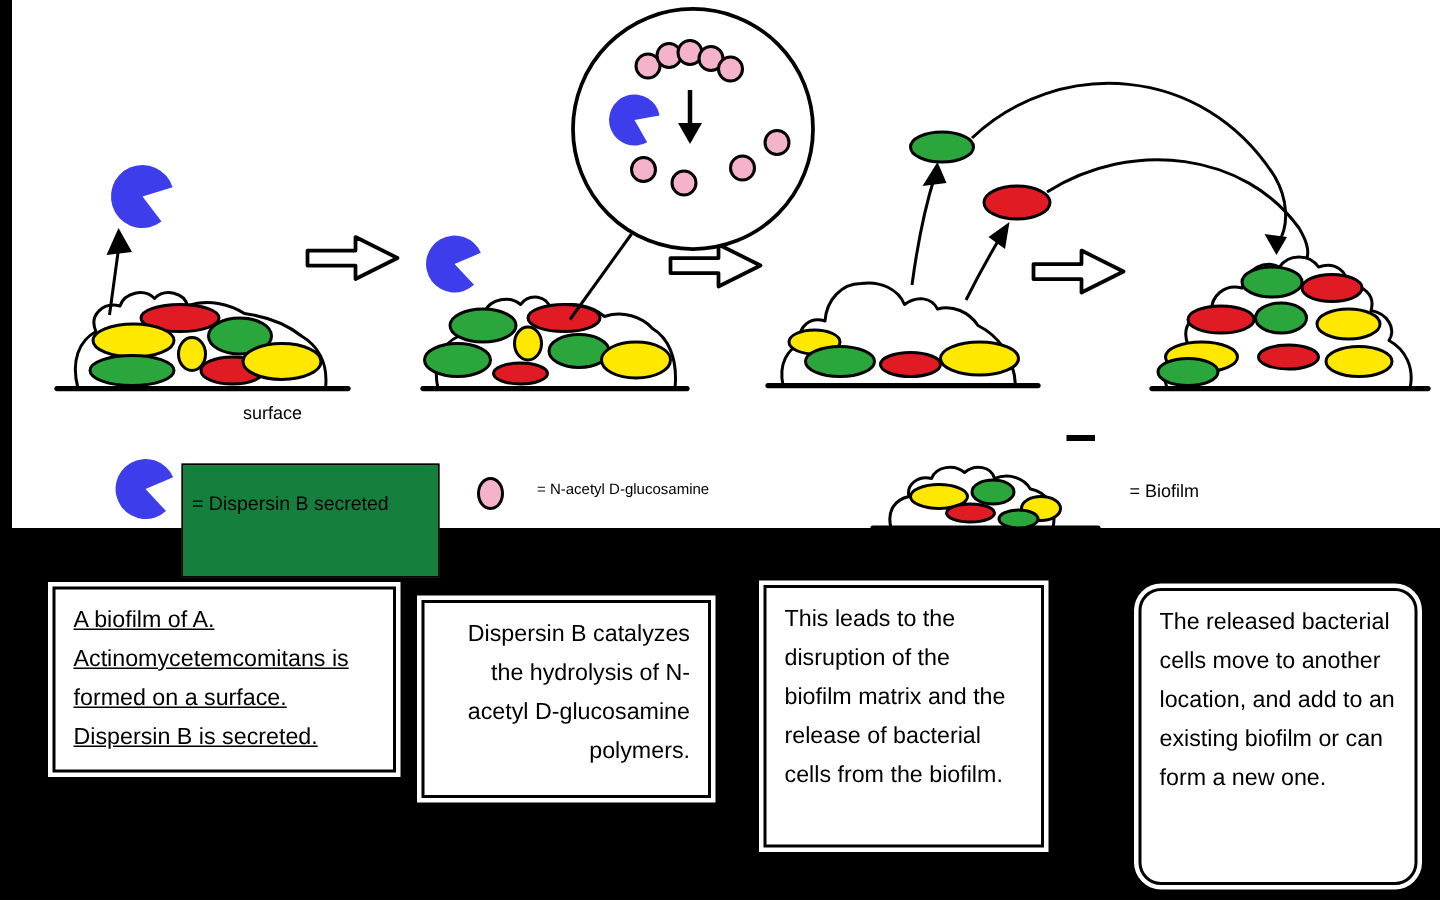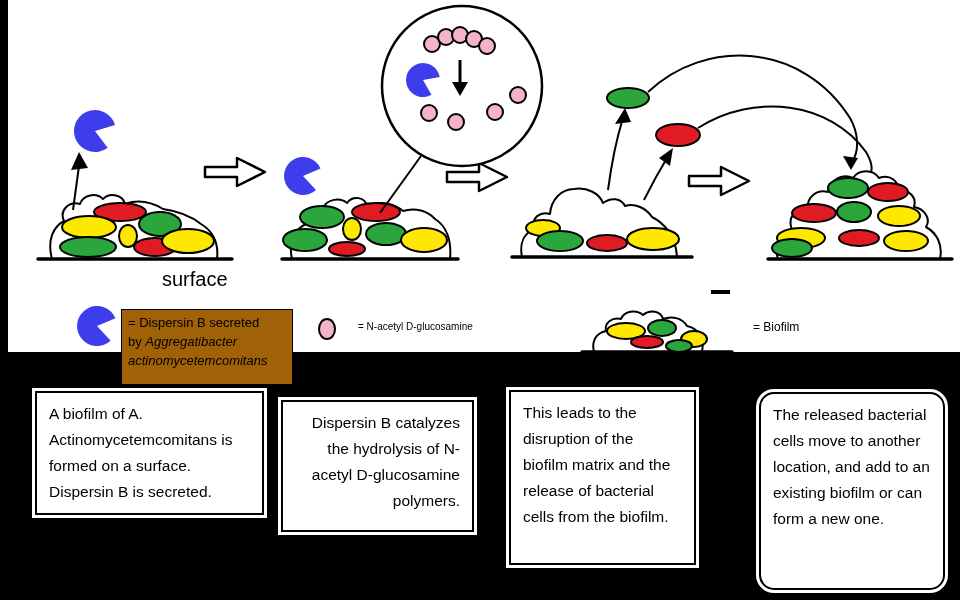--- a/index.html
+++ b/index.html
@@ -1,20 +1,20 @@
 <!DOCTYPE html>
 <html style="--page-background: #000000; --canvas-background: #ffffff; --dispersin-blue: #3d3deb; --cell-green: #2aa63c; --cell-red: #e01b24; --cell-yellow: #ffe800; --glucosamine-pink: #f5b2cb;"><head>
 <meta charset="utf-8">
 <style>
   * { margin:0; padding:0; box-sizing:border-box; }
   html,body { width:960px; height:600px; background:#000; overflow:hidden; }
   body { position:relative; font-family:"Liberation Sans","DejaVu Sans",sans-serif; color:#000; }
   #stage-svg { position:absolute; left:0; top:0; }
   .overlay { position:absolute; color:#000; white-space:nowrap; }
-  .legend-box { position:absolute; background:#a16207; border:1.5px solid #000; font-size:13px; line-height:19px; padding:3px 6px; }
+  .legend-box { position:absolute; background:#15803d; border:1.5px solid #000; font-size:13px; line-height:19px; padding:16px 6px; }
   .caption-box { position:absolute; background:#fff; border:2px solid #000; box-shadow:0 0 0 3px #fff; padding:8px 12px; font-size:15.5px; line-height:26px; }
   .cell { stroke:#000; stroke-width:2; }
   .green  { fill:var(--cell-green,#2aa63c); }
   .red    { fill:var(--cell-red,#e01b24); }
   .yellow { fill:var(--cell-yellow,#ffe800); }
   .pink   { fill:var(--glucosamine-pink,#f5b2cb); stroke:#000; stroke-width:2; }
   .pacman { fill:var(--dispersin-blue,#3d3deb); }
   .blob   { fill:#fff; stroke:#000; stroke-width:2; stroke-linejoin:round; }
   .baseline { stroke:#000; stroke-width:3.5; stroke-linecap:round; }
   .thin   { stroke:#000; stroke-width:2; fill:none; }
@@ -158,30 +158,29 @@
     <ellipse class="cell yellow" cx="626" cy="331" rx="19" ry="8"></ellipse>
     <ellipse class="cell green" cx="662" cy="328" rx="14" ry="8"></ellipse>
     <ellipse class="cell yellow" cx="694" cy="339" rx="13" ry="8"></ellipse>
     <ellipse class="cell red" cx="647" cy="342" rx="16" ry="6"></ellipse>
     <ellipse class="cell green" cx="679" cy="346" rx="13" ry="6"></ellipse>
   </g>
 
   <rect x="711" y="290" width="19" height="4" fill="#000"></rect>
 </svg>
 
-<div class="overlay" style="left:162px; top:268px; font-size:20px;">surface</div>
+<div class="overlay" style="left:162px; top:268px; font-size:12px;">surface</div>
 
 <div class="legend-box" style="left:121px; top:309px; width:172px; min-height:76px;">
   <div>= Dispersin B secreted</div>
-  <div><span>by </span><i>Aggregatibacter actinomycetemcomitans</i></div>
 </div>
 
 <div class="overlay" style="left:358px; top:321px; font-size:10px;">= N-acetyl D-glucosamine</div>
 
 <div class="overlay" style="left:753px; top:320px; font-size:12px;">= Biofilm</div>
 
-<div class="caption-box" style="left:35px; top:391px; width:229px; min-height:117px;">A biofilm of A. Actinomycetemcomitans is formed on a surface. Dispersin B is secreted.</div>
+<div class="caption-box" style="left:35px; top:391px; width:229px; min-height:117px;text-decoration:underline;">A biofilm of A. Actinomycetemcomitans is formed on a surface. Dispersin B is secreted.</div>
 
 <div class="caption-box" style="left:281px; top:400px; width:193px; min-height:132px;text-align:right;">Dispersin B catalyzes the hydrolysis of N-acetyl D-glucosamine polymers.</div>
 
 <div class="caption-box" style="left:509px; top:390px; width:187px; min-height:175px;">This leads to the disruption of the biofilm matrix and the release of bacterial cells from the biofilm.</div>
 
 <div class="caption-box" style="left:759px; top:392px; width:186px; min-height:198px;border-radius:15px;">The released bacterial cells move to another location, and add to an existing biofilm or can form a new one.</div>
 
 </body></html>

